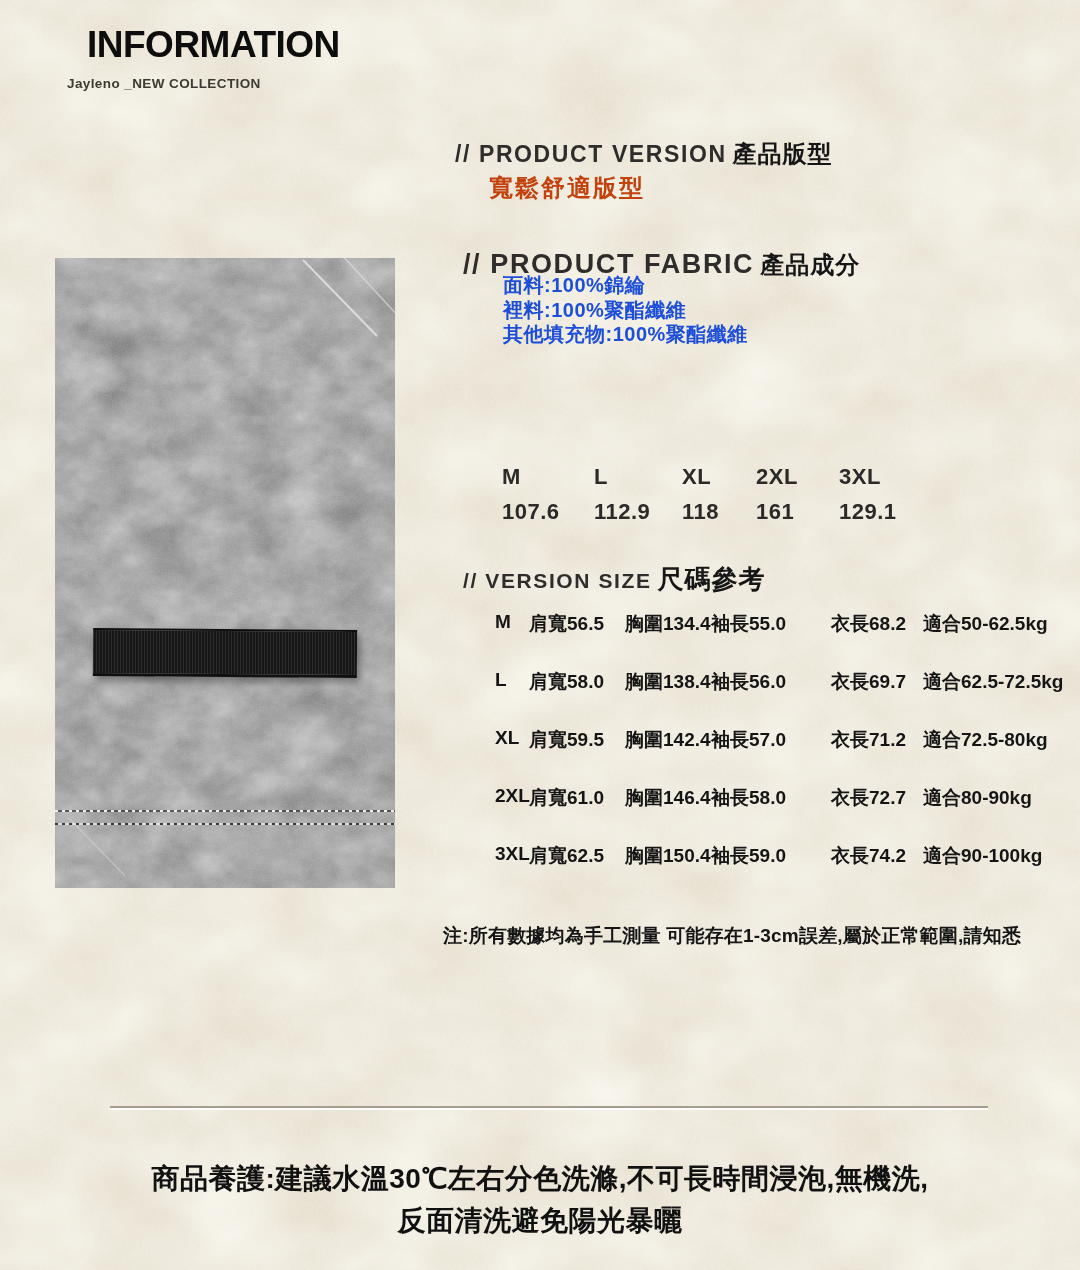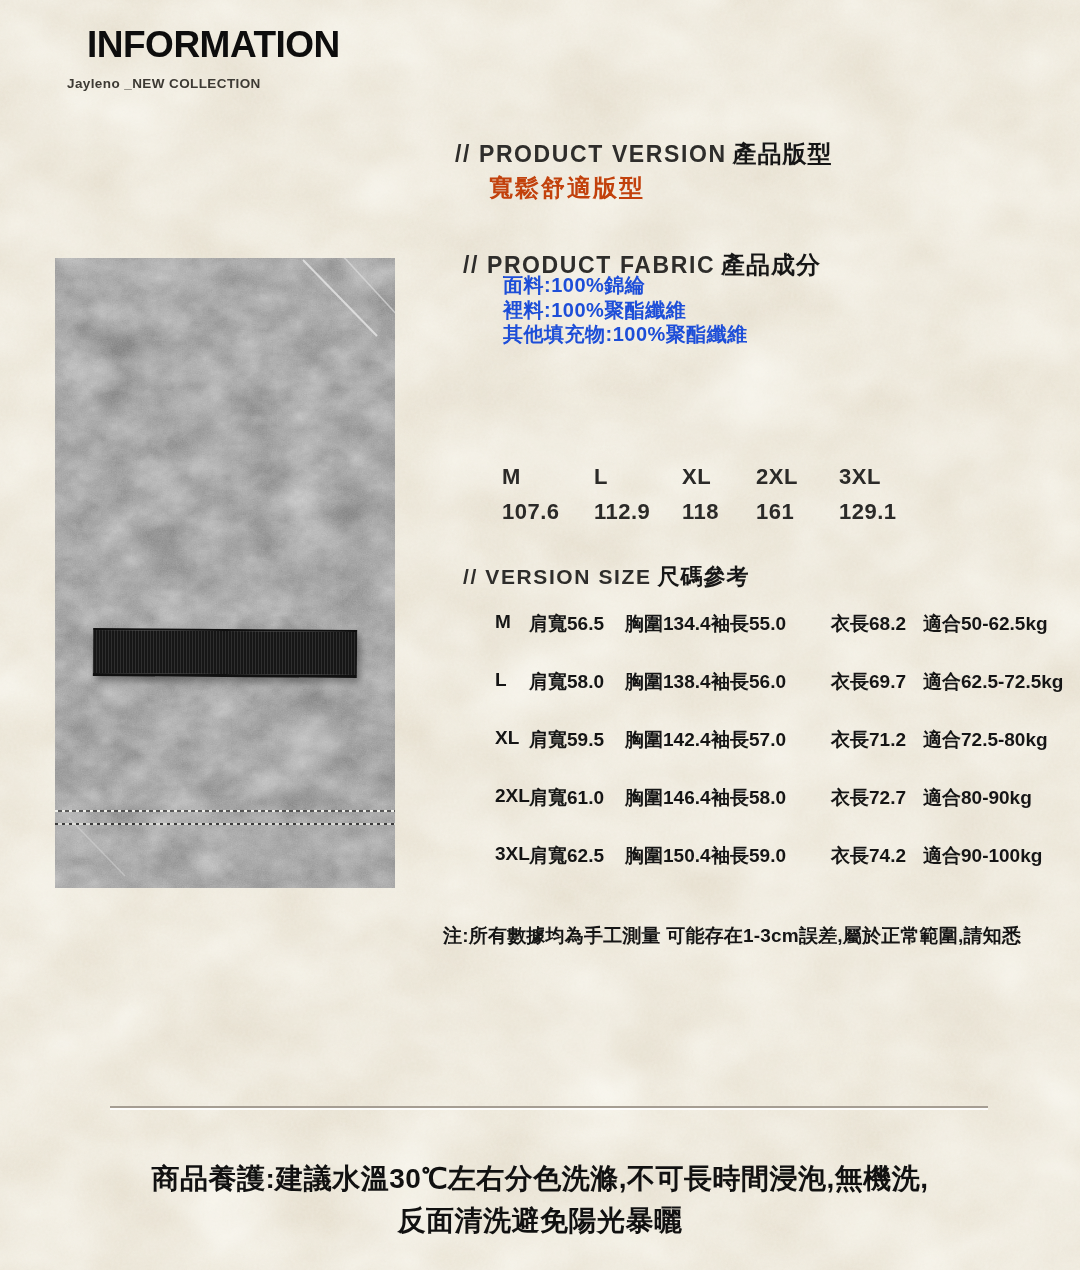--- a/index.html
+++ b/index.html
@@ -128,21 +128,21 @@
     <div class="stitch s1"></div>
     <div class="stitch s2"></div>
   </div>
 
   <div class="sec" style="left:455px;top:138px;">
     <span class="h-en">// PRODUCT VERSION</span><span class="h-zh">產品版型</span>
   </div>
   <div class="version-body">寬鬆舒適版型</div>
 
   <div class="sec" style="left:463px;top:249px;">
-    <span class="h-en" style="font-size:23px;">// PRODUCT FABRIC</span><span class="h-zh">產品成分</span>
+    <span class="h-en" style="font-size:27px;">// PRODUCT FABRIC</span><span class="h-zh">產品成分</span>
   </div>
   <div class="fabric-lines">
     <div>面料:100%錦綸</div>
     <div>裡料:100%聚酯纖維</div>
     <div>其他填充物:100%聚酯纖維</div>
   </div>
 
   <div class="fill-table">
     <span>M</span>
     <span>L</span>
@@ -150,21 +150,21 @@
     <span>2XL</span>
     <span>3XL</span>
     <span>107.6</span>
     <span>112.9</span>
     <span>118</span>
     <span>161</span>
     <span>129.1</span>
   </div>
 
   <div class="sec" style="left:463px;top:562px;">
-    <span class="h-en" style="font-size:21px;">// VERSION SIZE</span><span class="h-zh" style="font-size:22px;font-family:Liberation Serif, serif;">尺碼參考</span>
+    <span class="h-en" style="font-size:21px;">// VERSION SIZE</span><span class="h-zh" style="font-size:26px;font-family:Liberation Serif, serif;">尺碼參考</span>
   </div>
 
   <div class="size-rows">
     <div class="size-row">
       <span>M</span>
       <span>肩寬56.5</span>
       <span>胸圍134.4</span>
       <span>袖長55.0</span>
       <span>衣長68.2</span>
       <span>適合50-62.5kg</span>

